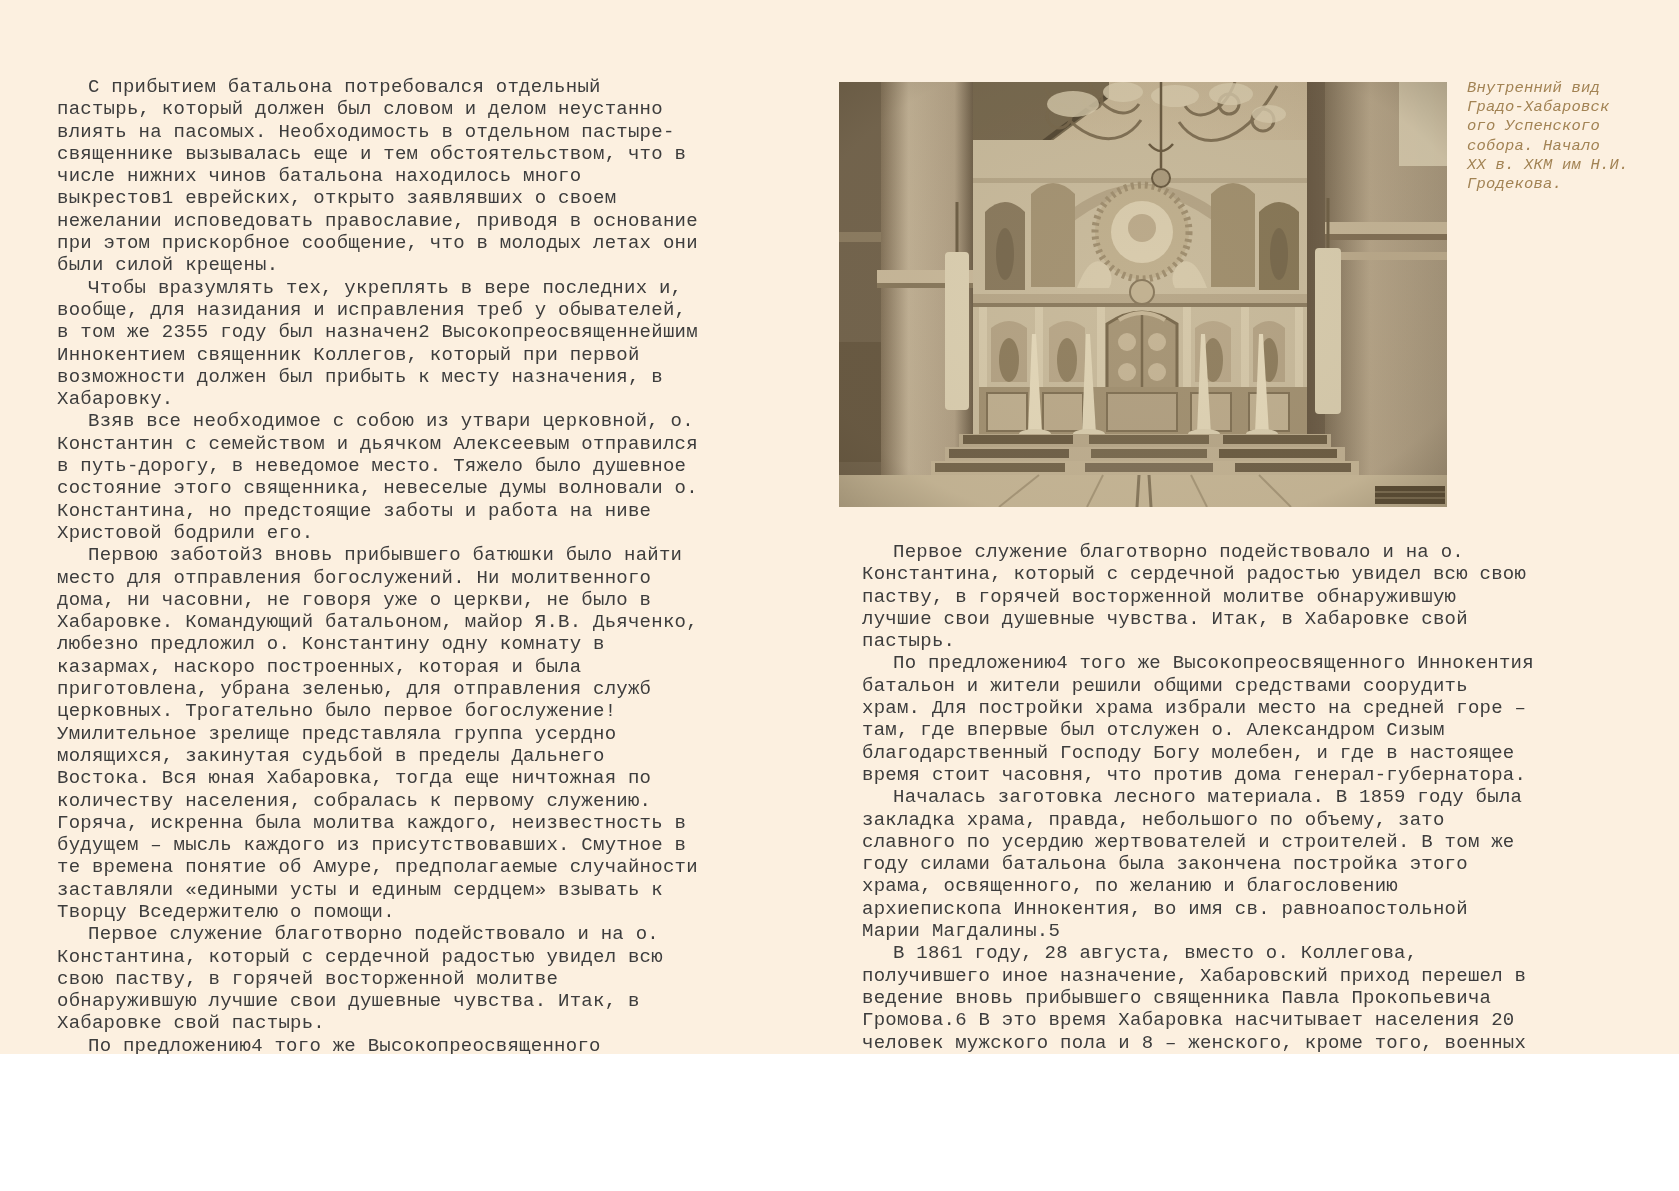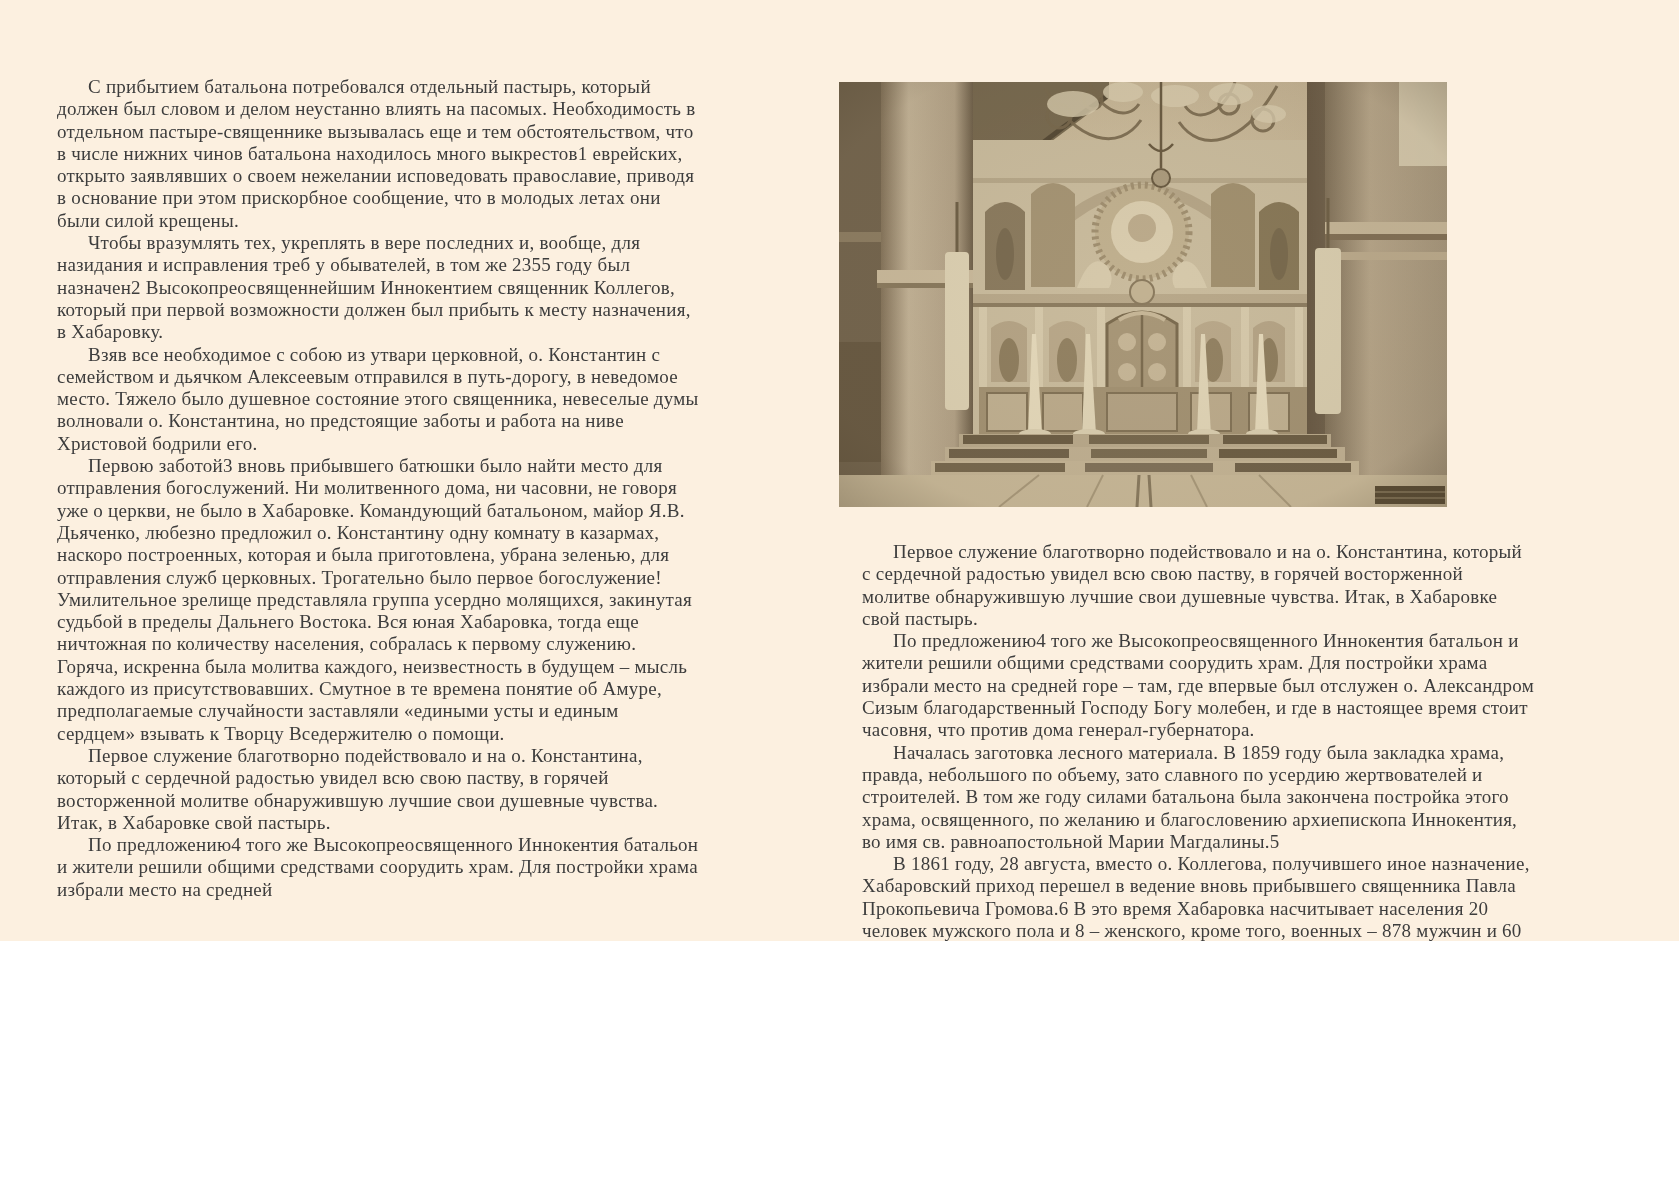--- a/index.html
+++ b/index.html
@@ -1,21 +1,21 @@
 <!DOCTYPE html>
 <html><head>
 <meta charset="utf-8">
 <style>
   html, body { margin: 0; padding: 0; }
   .page {
     position: relative;
     width: 1679px;
-    height: 941px;
+    height: 1054px;
     background: #fcf0e0;
-    font-family: Liberation Serif, serif;
+    font-family: Liberation Mono, monospace;
     color: #3d3d3d;
     overflow: hidden;
   }
   .col p {
     margin: 0;
     text-indent: 31px;
     font-size: 19px;
     line-height: 22.3px;
     letter-spacing: 0.25px;
   }
@@ -224,20 +224,28 @@
       <ellipse cx="392" cy="12" rx="22" ry="11" fill="#d7caac" opacity="0.8"></ellipse>
       <ellipse cx="430" cy="32" rx="17" ry="9" fill="#d7caac" opacity="0.8"></ellipse>
       <line x1="322" y1="0" x2="322" y2="86" stroke="#6a5b42" stroke-width="2.5"></line>
       <path d="M310,62 Q322,76 334,62" stroke="#6a5b42" stroke-width="2.5" fill="none"></path>
       <circle cx="322" cy="96" r="9" fill="#ab9b7d" stroke="#6a5b42" stroke-width="2"></circle>
 
       <rect width="608" height="425" fill="url(#vign)"></rect>
     </svg>
   </figure>
 
+  <div class="caption">
+    <div>Внутренний вид</div>
+    <div>Градо-Хабаровск</div>
+    <div>ого Успенского</div>
+    <div>собора. Начало</div>
+    <div>XX в. ХКМ им Н.И.</div>
+    <div>Гродекова.</div>
+  </div>
 
   <div class="col right-col">
     <p>Первое служение благотворно подействовало и на о. Константина, который с сердечной радостью увидел всю свою паству, в горячей восторженной молитве обнаружившую лучшие свои душевные чувства. Итак, в Хабаровке свой пастырь.</p>
     <p>По предложению4 того же Высокопреосвященного Иннокентия батальон и жители решили общими средствами соорудить храм. Для постройки храма избрали место на средней горе – там, где впервые был отслужен о. Александром Сизым благодарственный Господу Богу молебен, и где в настоящее время стоит часовня, что против дома генерал-губернатора.</p>
     <p>Началась заготовка лесного материала. В 1859 году была закладка храма, правда, небольшого по объему, зато славного по усердию жертвователей и строителей. В том же году силами батальона была закончена постройка этого храма, освященного, по желанию и благословению архиепископа Иннокентия, во имя св. равноапостольной Марии Магдалины.5</p>
     <p>В 1861 году, 28 августа, вместо о. Коллегова, получившего иное назначение, Хабаровский приход перешел в ведение вновь прибывшего священника Павла Прокопьевича Громова.6 В это время Хабаровка насчитывает населения 20 человек мужского пола и 8 – женского, кроме того, военных – 878 мужчин и 60 – женщин, всего 966 человек.</p>
     <p>На первых же церкви своего служения о. Павел увидел</p>
   </div>
 
 </div>

